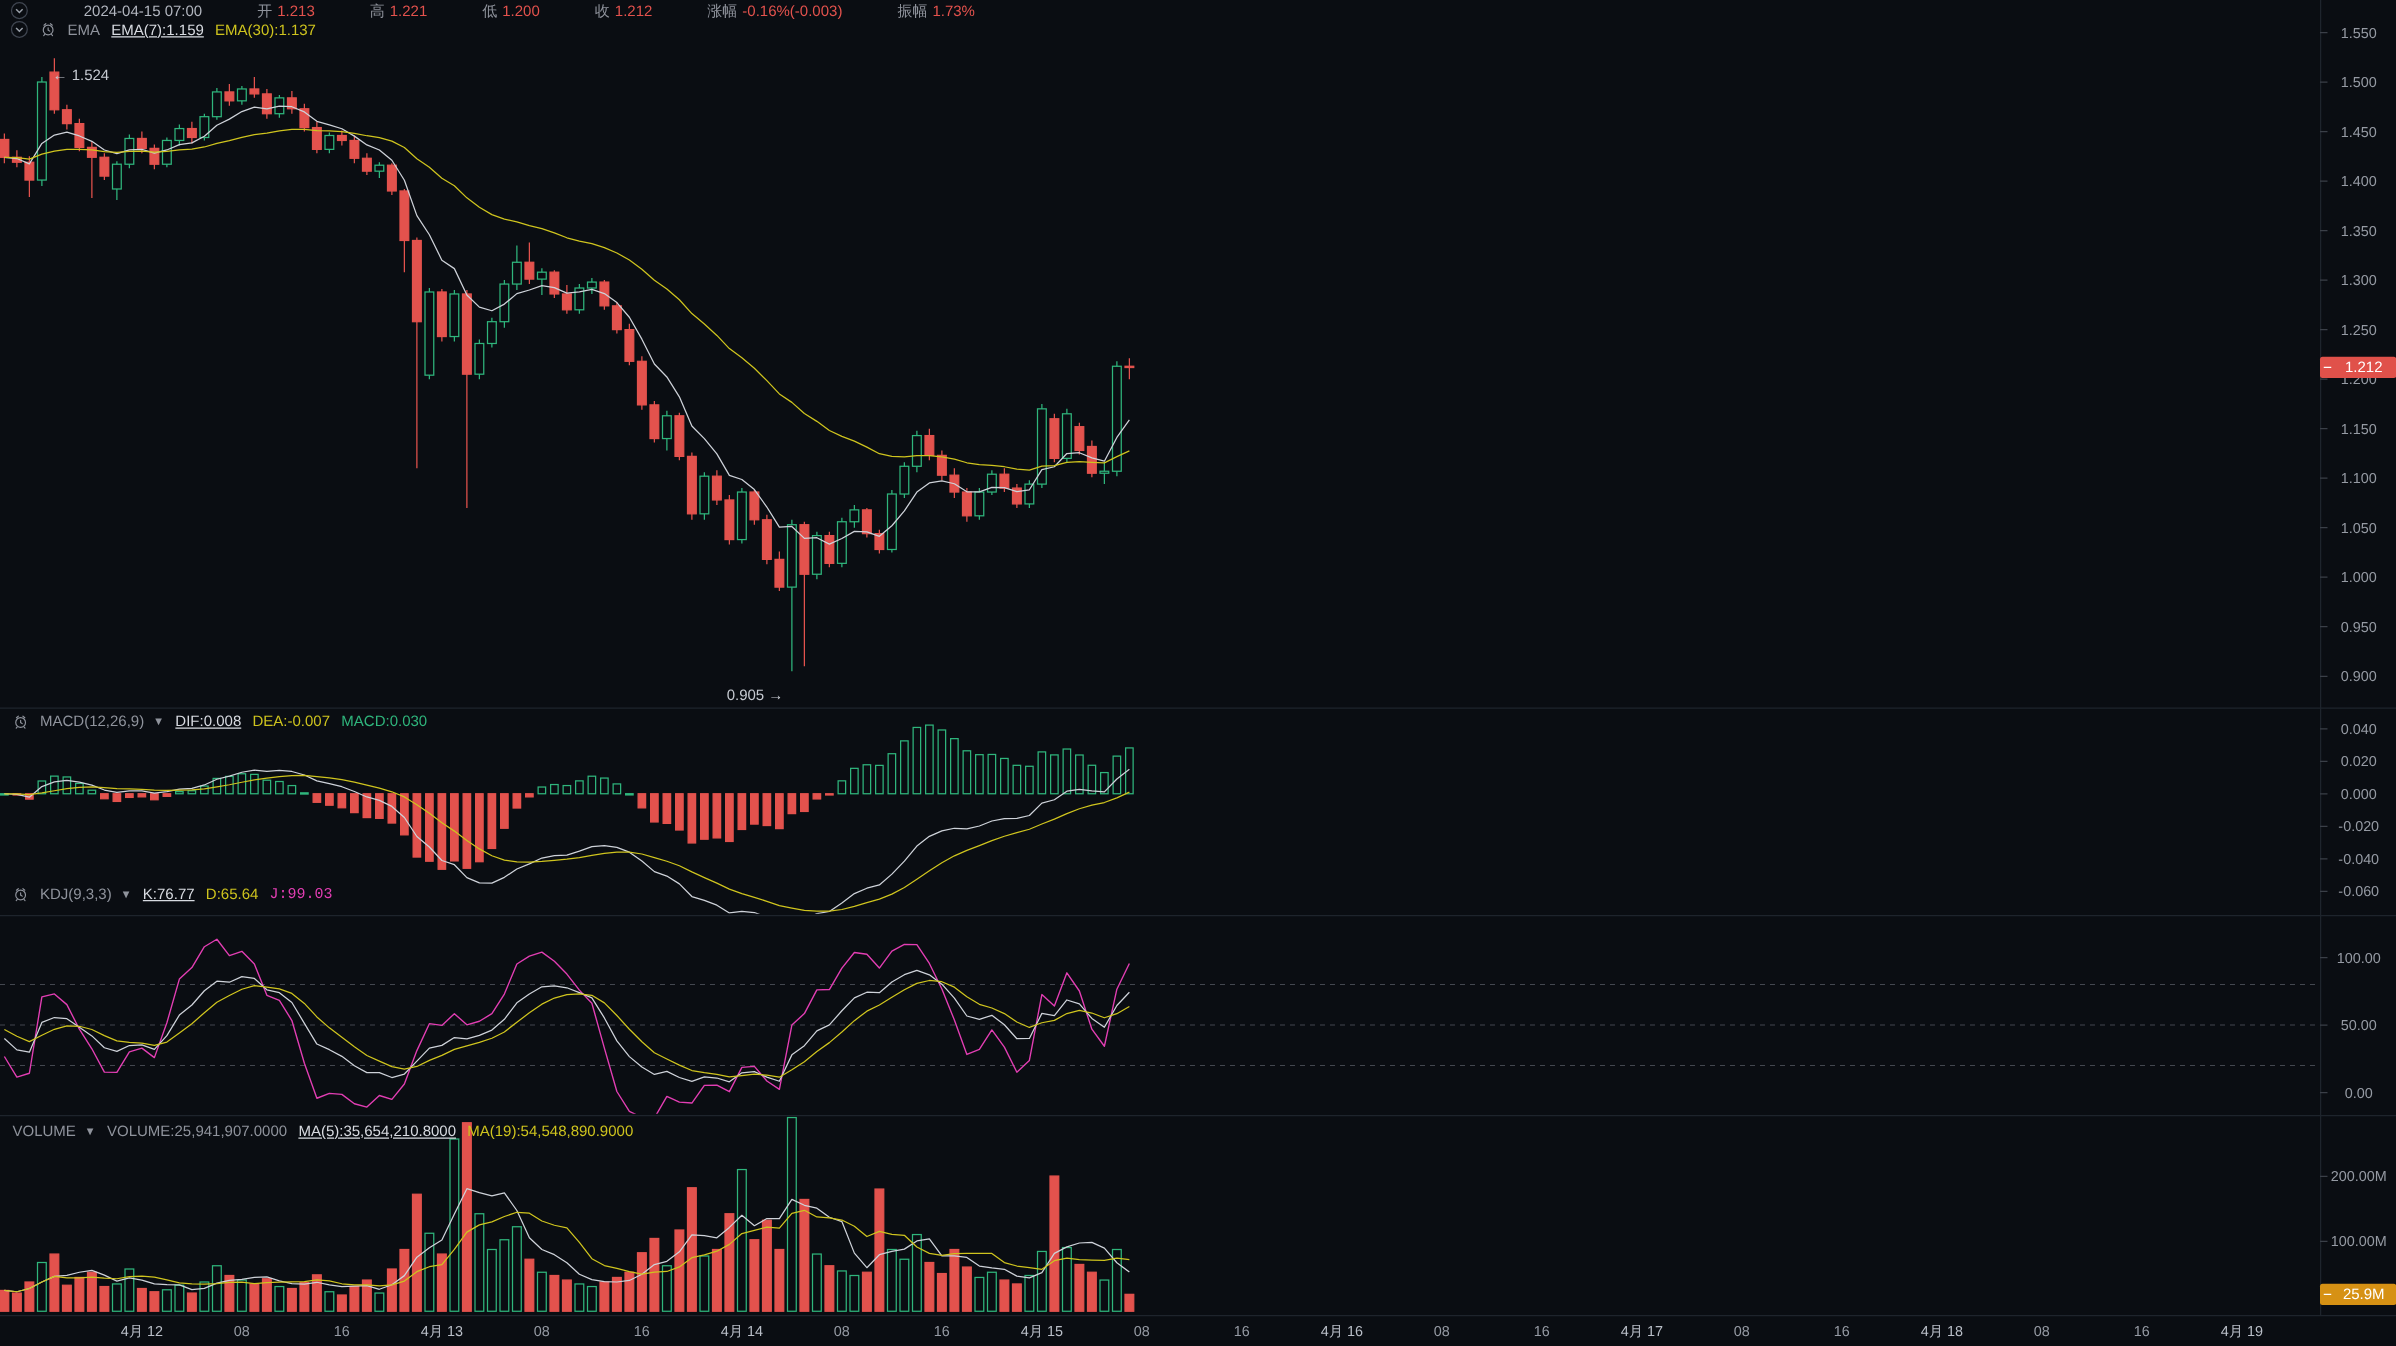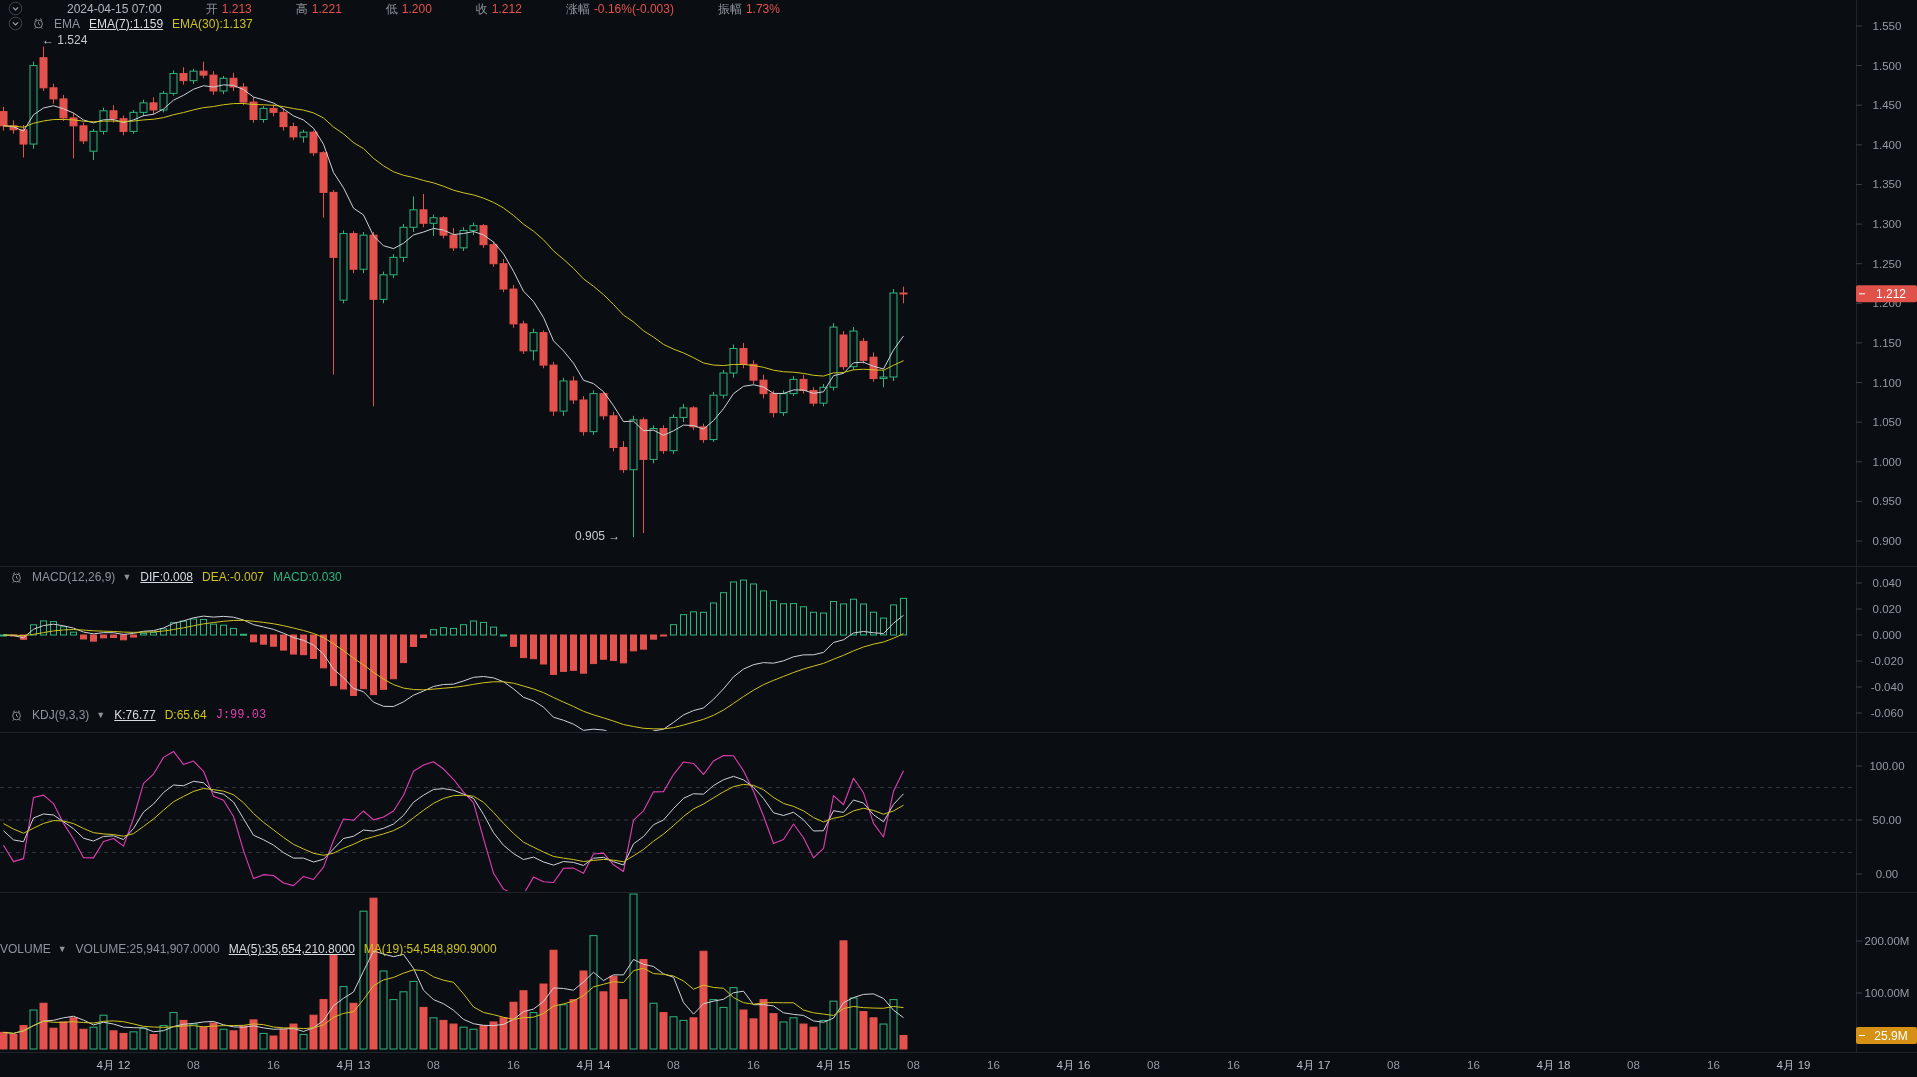--- a/index.html
+++ b/index.html
@@ -10,21 +10,21 @@
   .pair{display:inline-flex;align-items:center;gap:4px;}
   .c-gray{color:#8f939c;}
   .c-dgray{color:#b2b6bf;}
   .c-white{color:#d8dbe1;text-decoration:underline;}
   .c-red{color:#e3524d;}
   .c-green{color:#2fb57c;}
   .c-yellow{color:#cec31e;}
   .c-mag{color:#e23eb3;font-family:Liberation Mono, monospace;}
   .caret{color:#8f939c;font-size:9px;margin-left:-2px;}
   .icon{display:inline-flex;align-items:center;justify-content:center;}
-  .anno{position:absolute;font-size:12px;color:#c6cad1;}
+  .anno{position:absolute;font-size:12px;color:#c6cad1;margin-top:20px;}
 </style>
 </head>
 <body>
 
 <div class="root">
 
   <svg id="plot" class="plot" width="1917" height="1077">
       <defs>
         <clipPath id="clipMain">
           <rect x="0" y="0" width="1856" height="566"></rect>
@@ -591,24 +591,24 @@
           <path d="M7 5.6 v2 l1.4 0.9 M3.4 3.4 L5 2.1 M10.6 3.4 L9 2.1 M4.1 11.3 l-0.9 1 M9.9 11.3 l0.9 1" fill="none" stroke="#8f939c" stroke-linecap="round"></path>
         </svg>
     </span>
     <span class="c-gray">KDJ(9,3,3)</span>
     <span class="caret">▼</span>
     <span class="c-white">K:76.77</span>
     <span class="c-yellow">D:65.64</span>
     <span class="c-mag">J:99.03</span>
   </div>
 
-  <div class="hdr" style="top:898px;left:0;margin-top:44px;">
+  <div class="hdr" style="top:898px;left:10px;">
     <span class="c-gray">VOLUME</span>
     <span class="caret">▼</span>
     <span class="c-gray">VOLUME:25,941,907.0000</span>
     <span class="c-white">MA(5):35,654,210.8000</span>
     <span class="c-yellow">MA(19):54,548,890.9000</span>
   </div>
 
   <div class="anno" style="left:42px;top:33px;">← 1.524</div>
-  <div class="anno" style="left:575px;top:529px;width:58px;text-align:left;">0.905 →</div>
+  <div class="anno" style="left:575px;top:529px;width:58px;text-align:center;">0.905 →</div>
 
 </div>
 
 </body></html>

